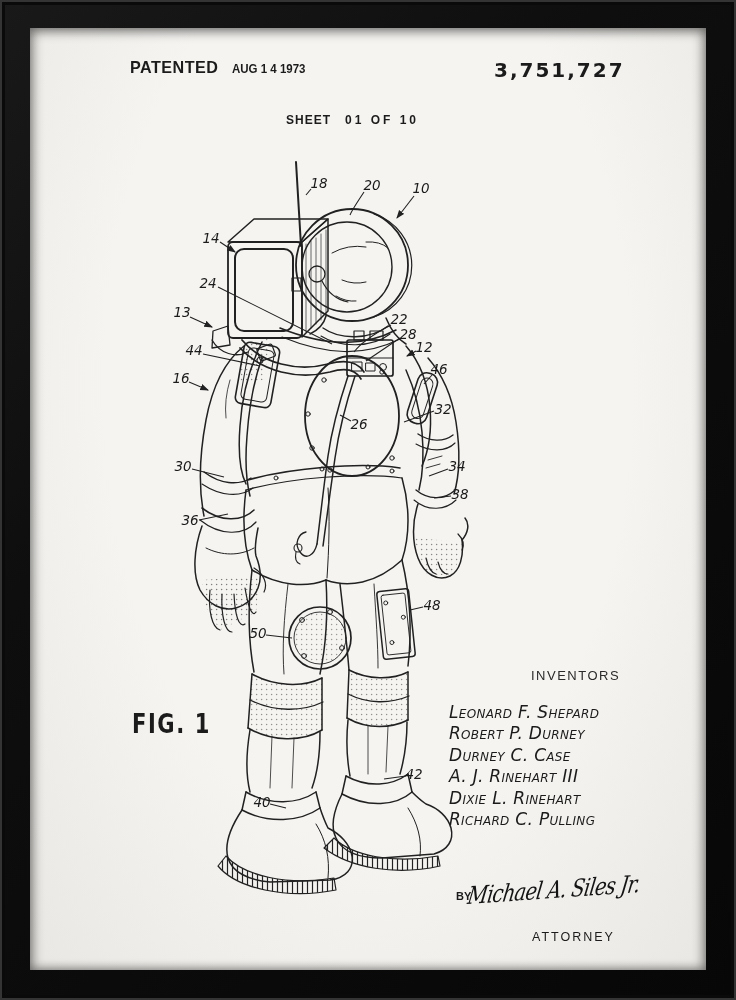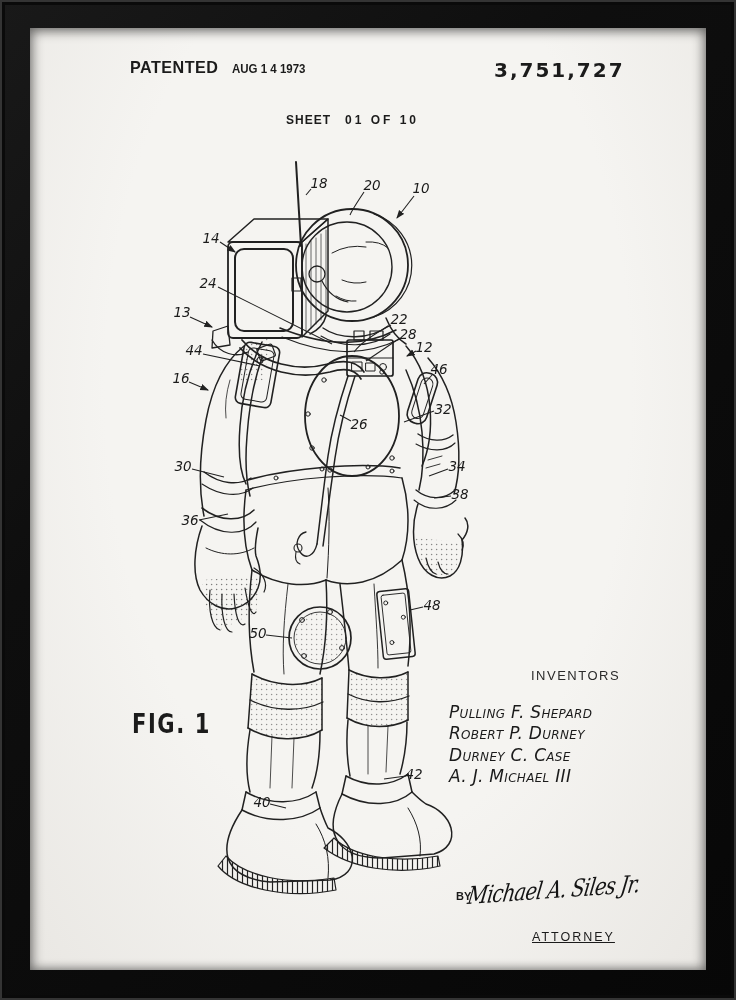--- a/index.html
+++ b/index.html
@@ -30,21 +30,21 @@
                letter-spacing:2px;font-family:"DejaVu Sans",sans-serif;
                transform:scaleX(.78);transform-origin:left;}
   .inventors{position:absolute;left:419px;top:640px;width:210px;}
   .inv-heading{font-size:13px;letter-spacing:1.5px;color:#2a2a2a;margin:0 0 19px 82px;}
   .inv-name{font:italic 400 17px/21.4px "DejaVu Sans",sans-serif;
             font-variant:small-caps;letter-spacing:.3px;white-space:nowrap;}
   .by{position:absolute;left:426px;top:862px;font-weight:700;font-size:11px;}
   .signature{position:absolute;left:438px;top:854px;white-space:nowrap;color:#141414;
              font:italic 400 24px "DejaVu Serif",serif;letter-spacing:-1px;
              transform:rotate(-4deg) skewX(-12deg) scaleX(.82);transform-origin:left center;}
-  .attorney{position:absolute;left:502px;top:902px;font-size:12.5px;letter-spacing:2px;text-decoration:underline;}
+  .attorney{position:absolute;left:502px;top:902px;font-size:12.5px;letter-spacing:2px;}
 </style>
 </head>
 <body>
 
 <div class="frame">
   <div class="paper">
 
     <div class="hdr-patented">
       <span class="p-label">PATENTED</span>
       <span class="p-date">AUG 1 4 1973</span>
@@ -297,24 +297,26 @@
         <text x="228" y="610">50</text>
         <text x="384" y="751">42</text>
         <text x="232" y="779">40</text>
       </g>
     </svg>
 
     <div class="fig-caption">FIG. 1</div>
 
     <div class="inventors">
       <div class="inv-heading">INVENTORS</div>
-      <div class="inv-name">Pulling F. Shepard</div>
+      <div class="inv-name">Leonard F. Shepard</div>
       <div class="inv-name">Robert P. Durney</div>
       <div class="inv-name">Durney C. Case</div>
-      <div class="inv-name">A. J. Michael III</div>
+      <div class="inv-name">A. J. Rinehart III</div>
+      <div class="inv-name">Dixie L. Rinehart</div>
+      <div class="inv-name">Richard C. Pulling</div>
     </div>
 
     <div class="by">BY</div>
     <div class="signature">Michael A. Siles Jr.</div>
     <div class="attorney">ATTORNEY</div>
 
   </div>
 </div>
 
 </body></html>

